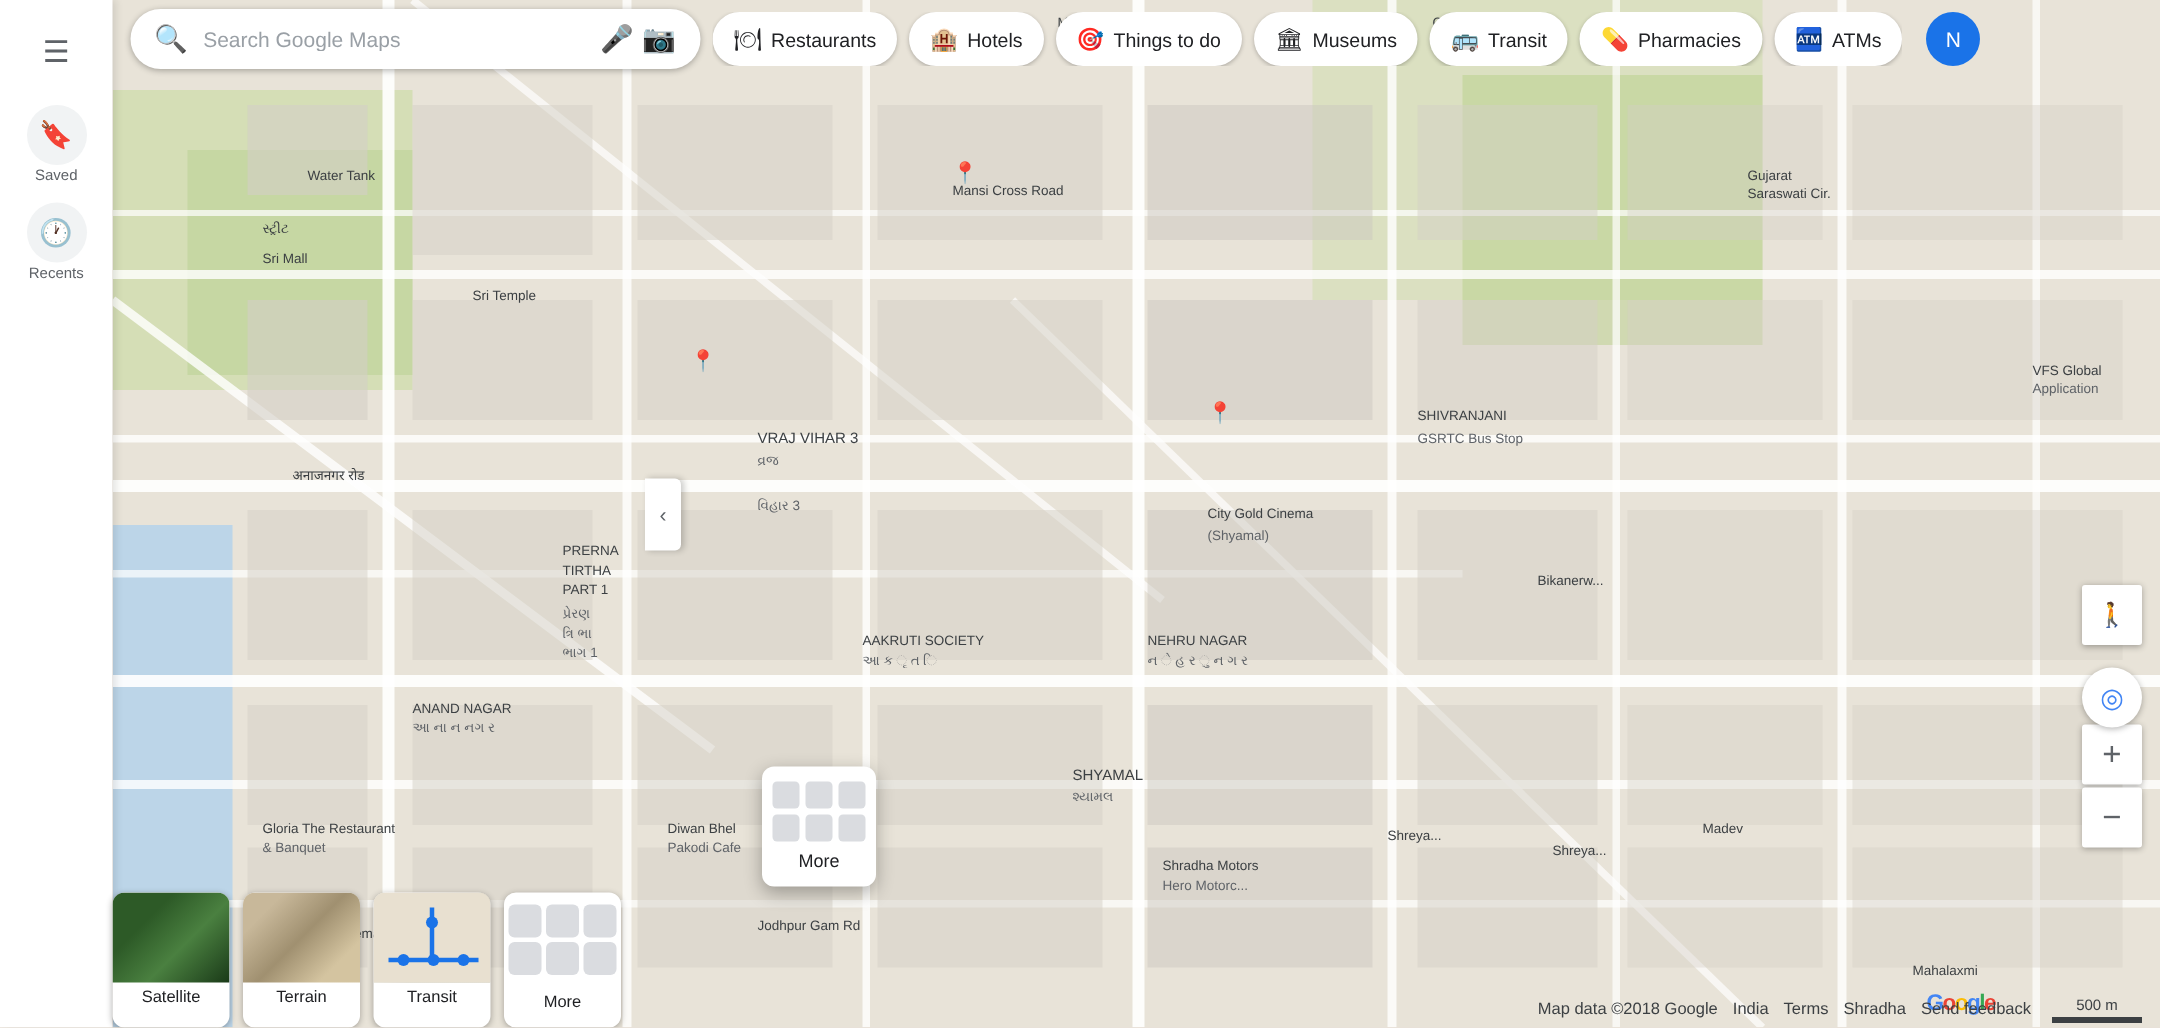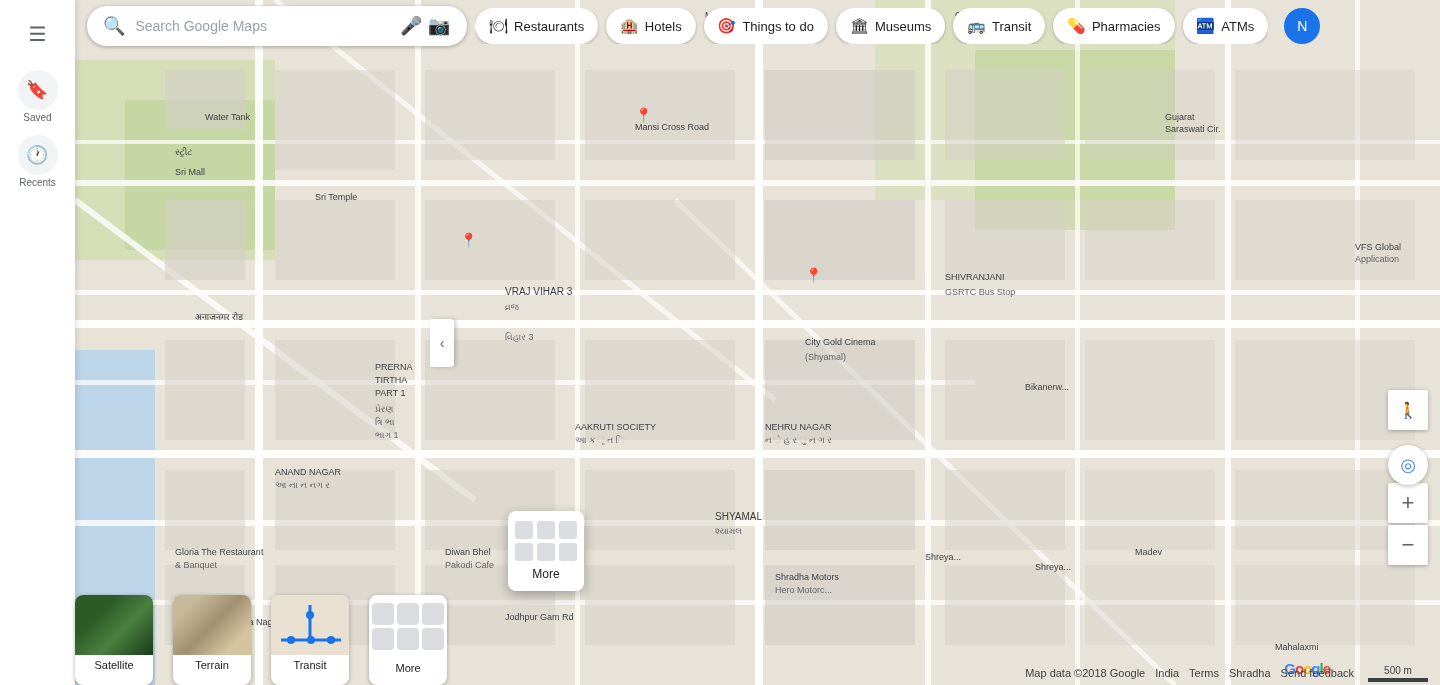--- a/index.html
+++ b/index.html
@@ -111,21 +111,21 @@
       overflow: hidden;
       background: #e8e0d8;
     }
 
     
     #layer-picker {
       position: absolute;
       bottom: 0;
       left: 75px;
       display: flex;
-      gap: 16px;
+      gap: 5px;
       padding: 0;
       z-index: 20;
       height: 90px;
       align-items: flex-end;
     }
 
     .layer-item {
       display: flex;
       flex-direction: column;
       align-items: center;

